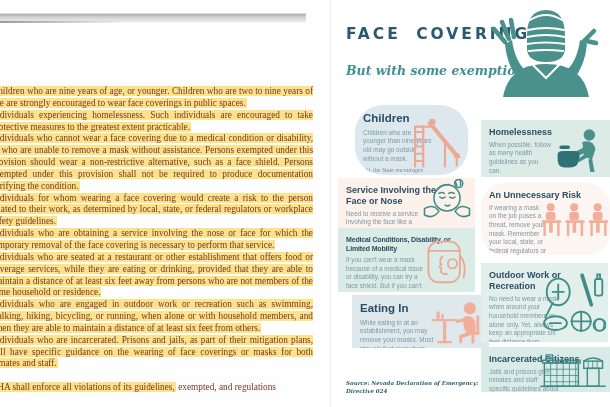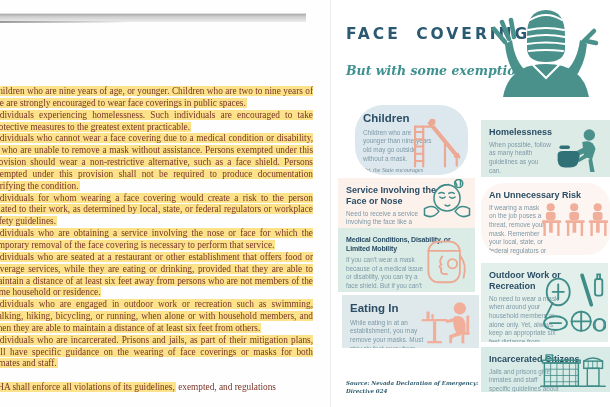--- a/index.html
+++ b/index.html
@@ -36,21 +36,21 @@
   .h-md{font-size:9px;line-height:1.2;}
   .h-sm{font-size:7px;line-height:1.3;letter-spacing:-.15px;}
   .card-body{font-size:6.4px;line-height:1.35;color:#7d99a6;}
   .card-note{font-size:6px;line-height:1.3;color:#6e8997;font-style:italic;
              font-family:"Liberation Serif",serif;margin-top:4px;}
   .card .icon{position:absolute;}
 
   #card-children {left:24px;  top:105px;width:113px;height:70px;background:#dde8ee;border-radius:28px;}
   #card-service  {left:7px;  top:178px;width:137px;height:65px;background:#fdf1ec;}
   #card-medical  {left:7px;  top:228px;width:137px;height:64px;background:#dbece7;}
-  #card-eating   {left:11px;  top:295px;width:137px;height:53px;background:#dfe9ec;}
+  #card-eating   {left:21px;  top:295px;width:137px;height:53px;background:#dfe9ec;}
   #card-homeless {left:150px;top:120px;width:129px;height:57px;background:#dcebe6;}
   #card-risk     {left:150px;top:183px;width:129px;height:72px;background:#fdf5f1;border-radius:23px;}
   #card-outdoor  {left:150px;top:263px;width:127px;height:79px;background:#e2efeb;}
   #card-prison   {left:150px;top:347px;width:129px;height:45px;background:#d9ebe6;}
 
   #card-children .card-body{width:72px;} #card-children .card-note{width:76px;}
   #card-service  .card-body{width:86px;}
   #card-medical  .card-body{width:84px;}
   #card-eating   .card-body{width:84px;}
   #card-homeless .card-body{width:62px;}

